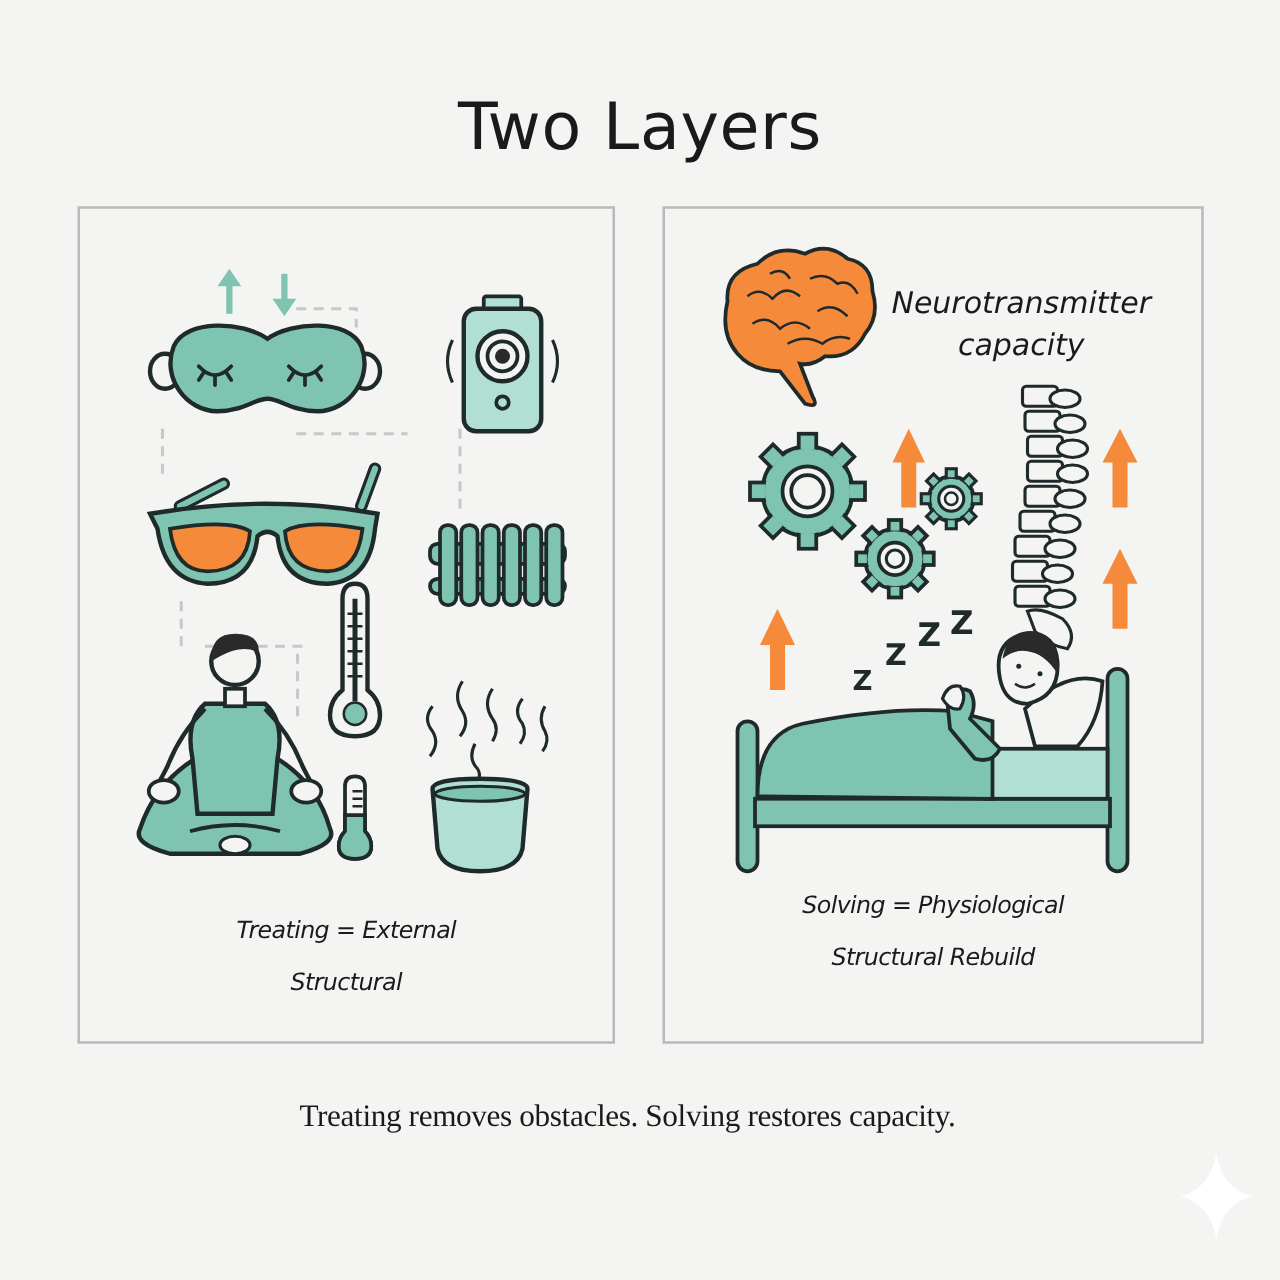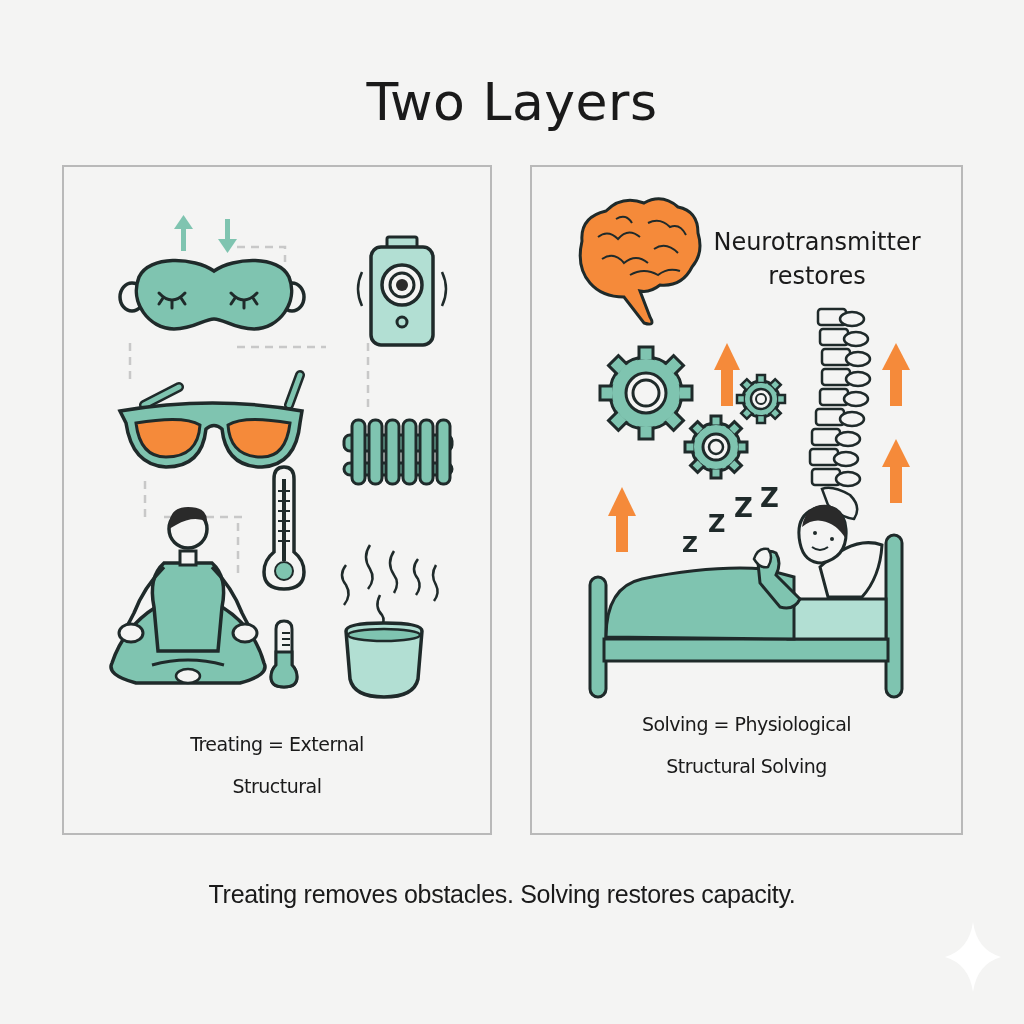--- a/index.html
+++ b/index.html
@@ -5,23 +5,23 @@
   html, body { margin:0; padding:0; }
   body { width:1024px; height:1024px; background:#f4f4f3; position:relative; overflow:hidden; font-family:"Liberation Sans", sans-serif; color:#1a1a1a; }
   .title { position:absolute; top:72px; left:0; width:1024px; text-align:center; font-size:52px; font-family:"DejaVu Sans", sans-serif; font-weight:normal; letter-spacing:0.5px; }
   .panel { position:absolute; top:165px; width:430px; height:670px; border:2px solid #b9b9b9; background:#f4f4f3; box-sizing:border-box; }
   .panel.left { left:62px; }
   .panel.right { left:530px; width:433px; }
   .panel svg.art { position:absolute; left:0; top:0; }
   .caption { position:absolute; left:0; width:100%; text-align:center; font-size:19px; line-height:42px; font-family:"DejaVu Sans", sans-serif; letter-spacing:-0.5px; }
   .panel.left .caption { top:556px; }
   .panel.right .caption { top:536px; }
-  .cap-line { display:block; }
+  .cap-line { display:block;font-style:italic; }
   .note { position:absolute; left:170px; top:58px; width:230px; text-align:center; font-size:24px; line-height:34px; font-family:"DejaVu Sans", sans-serif; }
-  .footer { position:absolute; top:880px; left:0; width:1004px; text-align:center; font-size:25px; font-family:Liberation Sans, sans-serif; letter-spacing:-0.3px; }
+  .footer { position:absolute; top:880px; left:0; width:1004px; text-align:center; font-size:25px; font-family:Liberation Serif, serif; letter-spacing:-0.3px; }
   .sparkle { position:absolute; left:945px; top:922px; width:56px; height:70px; }
 </style>
 </head>
 <body>
 
 <div class="title">Two Layers</div>
 
 <div class="panel left">
   <svg class="art" width="430" height="560" viewBox="0 0 430 560">
 
@@ -266,26 +266,26 @@
         <circle cx="300" cy="372" r="2" fill="#1f2a2a"></circle>
       <path d="M280,380 Q288,386 296,380" fill="none" stroke="#1f2a2a" stroke-width="2"></path>
       <path d="M74,470 Q74,420 110,412 Q180,398 232,402 L262,410 L262,472 Z" fill="#7fc4b0" stroke="#1f2a2a" stroke-width="3"></path>
       <path d="M226,396 Q232,380 244,386 Q250,396 244,408 L268,432 Q262,444 248,440 L228,416 Z" fill="#7fc4b0" stroke="#1f2a2a" stroke-width="3"></path>
       <path d="M222,392 Q226,380 236,382 Q242,390 236,400 Q228,402 222,392 Z" fill="#f4f4f3" stroke="#1f2a2a" stroke-width="2.5"></path>
     </g>
   </svg>
 
   <div class="note">
     <span class="cap-line">Neurotransmitter</span>
-    <span class="cap-line">restores</span>
+    <span class="cap-line">capacity</span>
   </div>
 
   <div class="caption">
     <span class="cap-line">Solving = Physiological</span>
-    <span class="cap-line">Structural Solving</span>
+    <span class="cap-line">Structural Rebuild</span>
   </div>
 </div>
 
 <div class="footer">Treating removes obstacles. Solving restores capacity.</div>
 
 <svg class="sparkle" viewBox="0 0 56 70">
   <path d="M28,0 Q32,28 56,35 Q32,42 28,70 Q24,42 0,35 Q24,28 28,0 Z" fill="#ffffff"></path>
 </svg>
 
 </body></html>

